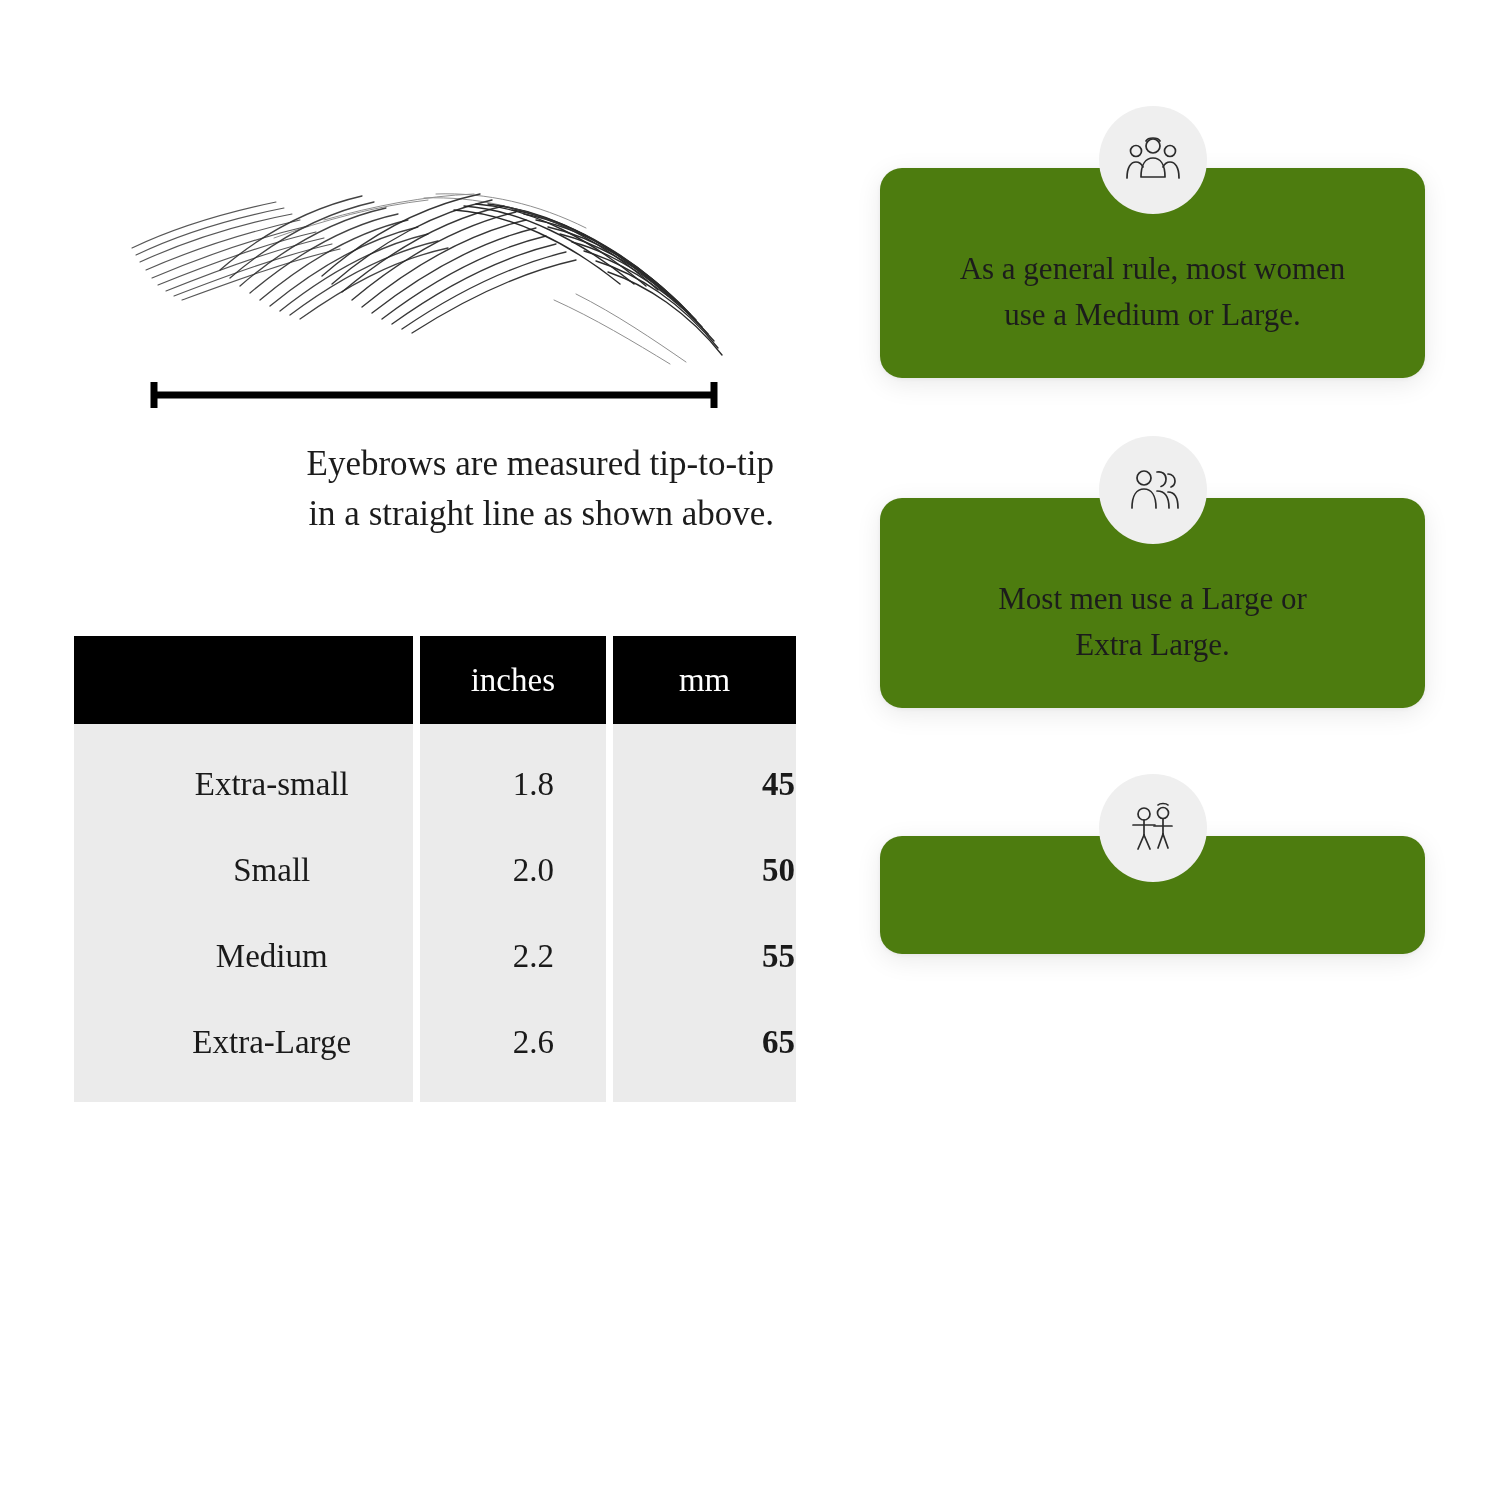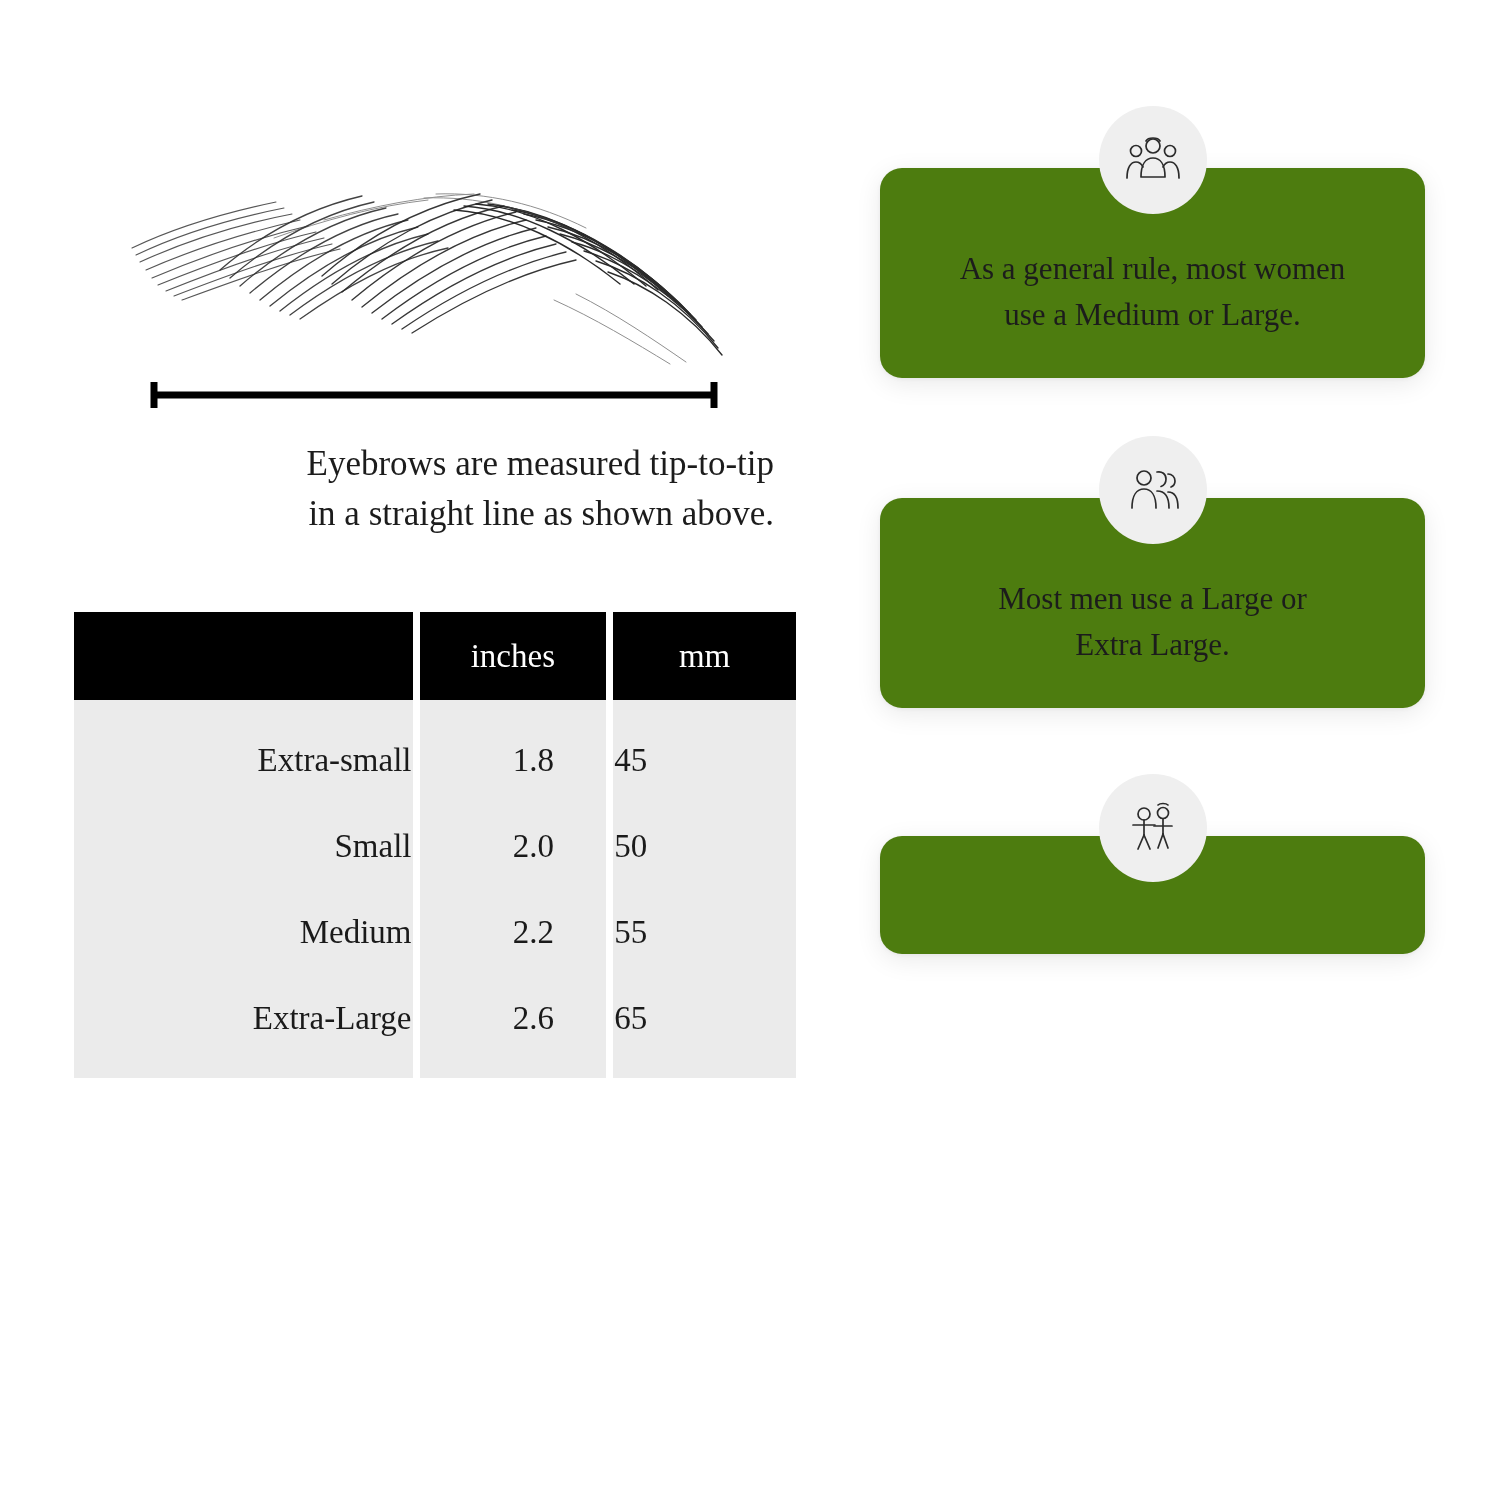--- a/index.html
+++ b/index.html
@@ -48,21 +48,21 @@
     margin-top: 29px;
     text-align: right;
     font-size: 35px;
     line-height: 1.42;
     color: #1c1c1c;
     width: 700px;
   }
 
   
   .size-table {
-    margin-top: 74px;
+    margin-top: 98px;
     width: 722px;
     border-collapse: separate;
     border-spacing: 0;
   }
   .size-table th {
     background: #000000;
     color: #ffffff;
     font-weight: normal;
     font-size: 33px;
     height: 86px;
@@ -74,29 +74,29 @@
 
   .size-table td {
     background: #ebebeb;
     font-size: 33px;
     height: 84px;
     color: #1a1a1a;
     vertical-align: middle;
   }
   .size-table td.c-name {
     padding-left: 58px;
-    text-align: right;
+    text-align: center;
     border-right: 7px solid #ffffff;
   }
   .size-table td.c-inches {
     text-align: center;
     border-right: 7px solid #ffffff;
     padding-left: 42px;
   }
-  .size-table td.c-mm { text-align: left; }
+  .size-table td.c-mm { text-align: right; font-weight: bold; }
 
   .size-table tbody tr:first-child td { padding-top: 18px; }
   .size-table tbody tr:last-child td { padding-bottom: 18px; }
 
   
   .right-col {
     position: absolute;
     left: 880px;
     top: 168px;
     width: 545px;

